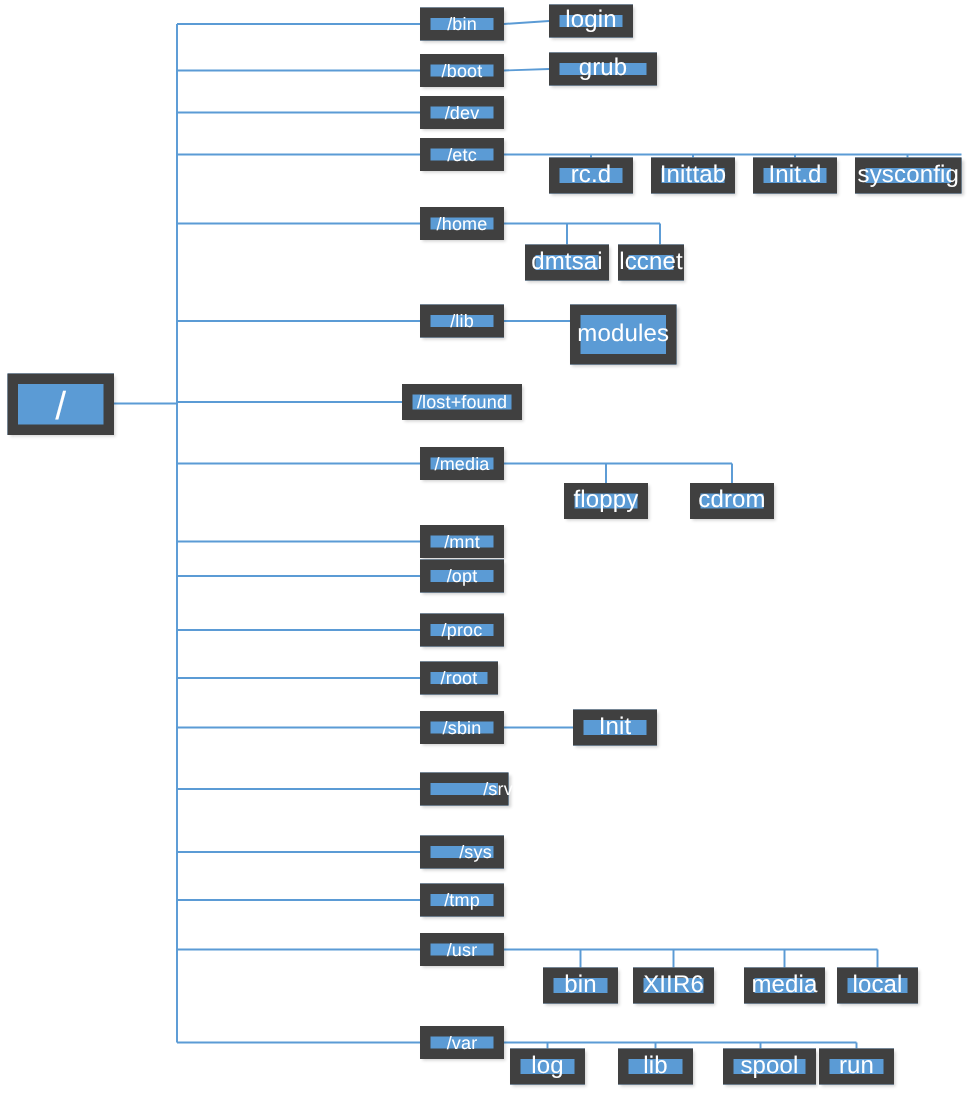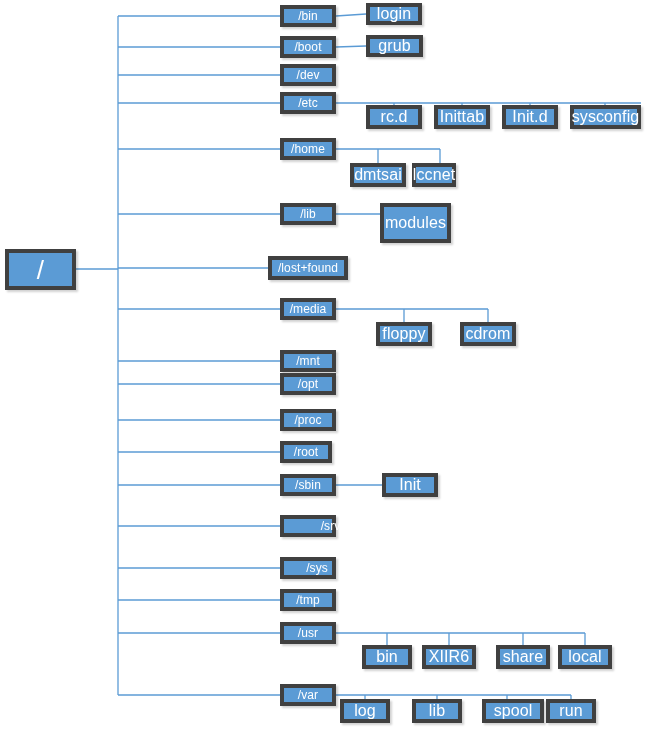--- a/index.html
+++ b/index.html
@@ -22,21 +22,21 @@
     left: 0;
     top: 0;
     width: 646px;
     height: 733px;
     pointer-events: none;
   }
   .node {
     position: absolute;
     box-sizing: border-box;
     background: #5B9BD5;
-    border: 4px solid #404040;
+    border: 7px solid #404040;
     color: #ffffff;
     display: flex;
     align-items: center;
     justify-content: center;
     font-size: 12px;
     line-height: 1;
     white-space: nowrap;
     box-shadow: 1.5px 1.5px 2px rgba(0,0,0,0.18);
     letter-spacing: 0.1px;
   }
@@ -99,21 +99,21 @@
       </div>
       <div class="node level1" style="left: 280px; top: 5px; width: 56px; height: 22px;">
         <span>/bin</span>
       </div>
       <div class="node level2" style="left: 366px; top: 3px; width: 56px; height: 22px;">
         <span>login</span>
       </div>
       <div class="node level1" style="left: 280px; top: 36px; width: 56px; height: 22px;">
         <span>/boot</span>
       </div>
-      <div class="node level2" style="left: 366px; top: 35px; width: 57px; height: 22px;">
+      <div class="node level2" style="left: 366px; top: 35px; width: 72px; height: 22px;">
         <span>grub</span>
       </div>
       <div class="node level1" style="left: 280px; top: 64px; width: 56px; height: 22px;">
         <span>/dev</span>
       </div>
       <div class="node level1" style="left: 280px; top: 92px; width: 56px; height: 22px;">
         <span>/etc</span>
       </div>
       <div class="node level2" style="left: 366px; top: 105px; width: 56px; height: 24px;">
         <span>rc.d</span>
@@ -184,21 +184,21 @@
       <div class="node level1" style="left: 280px; top: 622px; width: 56px; height: 22px;">
         <span>/usr</span>
       </div>
       <div class="node level2" style="left: 362px; top: 645px; width: 50px; height: 24px;">
         <span>bin</span>
       </div>
       <div class="node level2" style="left: 422px; top: 645px; width: 54px; height: 24px;">
         <span>XIIR6</span>
       </div>
       <div class="node level2" style="left: 496px; top: 645px; width: 54px; height: 24px;">
-        <span>share</span>
+        <span>media</span>
       </div>
       <div class="node level2" style="left: 558px; top: 645px; width: 54px; height: 24px;">
         <span>local</span>
       </div>
       <div class="node level1" style="left: 280px; top: 684px; width: 56px; height: 22px;">
         <span>/var</span>
       </div>
       <div class="node level2" style="left: 340px; top: 699px; width: 50px; height: 24px;">
         <span>log</span>
       </div>

